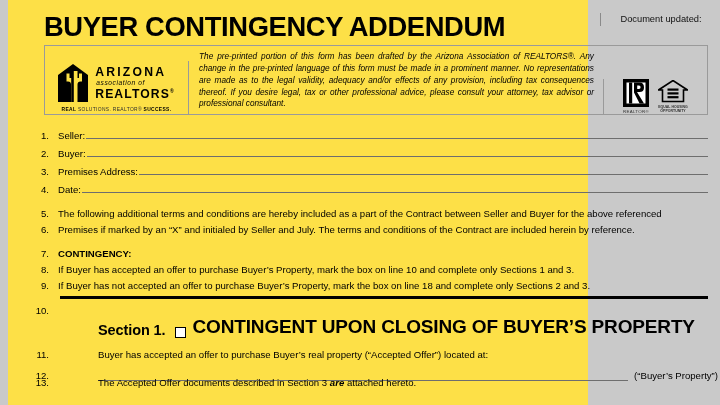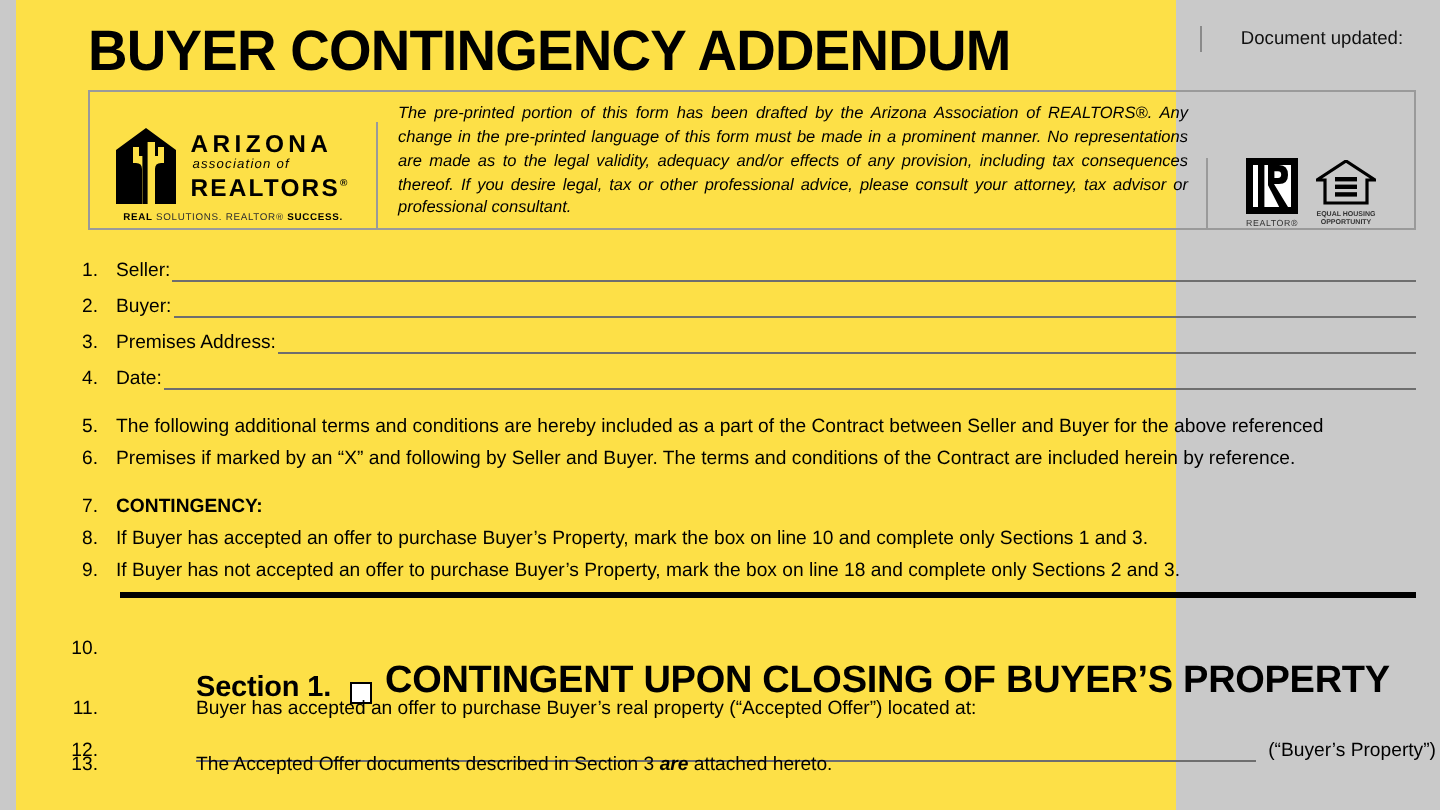--- a/index.html
+++ b/index.html
@@ -144,21 +144,21 @@
     flex: 1;
     font-size: 9.6px;
     color: #000;
     white-space: nowrap;
     position: relative;
   }
   .ltext.bold { font-weight: 700; }
   .ltext .bi { font-weight: 700; font-style: italic; }
 
   
-  .field { display: flex; align-items: flex-end; width: 650px; }
+  .field { display: flex; width: 650px; }
   .field .flabel { font-size: 9.6px; white-space: nowrap; }
   .field .frule {
     flex: 1;
     border-bottom: 1px solid #6e6e6e;
     height: 9px;
     margin-left: 1px;
   }
 
   .indent { padding-left: 40px; }
 
@@ -298,39 +298,39 @@
       </span>
     </span>
   </div>
 
   <div class="line" style="top:204px">
     <span class="lno">5.</span>
     <span class="ltext">The following additional terms and conditions are hereby included as a part of the Contract between Seller and Buyer for the above referenced</span>
   </div>
   <div class="line" style="top:220px">
     <span class="lno">6.</span>
-    <span class="ltext">Premises if marked by an “X” and following by Seller and Buyer. The terms and conditions of the Contract are included herein by reference.</span>
+    <span class="ltext">Premises if marked by an “X” and initialed by Seller and July. The terms and conditions of the Contract are included herein by reference.</span>
   </div>
 
   <div class="line" style="top:244px">
     <span class="lno">7.</span>
     <span class="ltext bold">CONTINGENCY:</span>
   </div>
   <div class="line" style="top:260px">
     <span class="lno">8.</span>
     <span class="ltext">If Buyer has accepted an offer to purchase Buyer’s Property, mark the box on line 10 and complete only Sections 1 and 3.</span>
   </div>
   <div class="line" style="top:276px">
     <span class="lno">9.</span>
     <span class="ltext">If Buyer has not accepted an offer to purchase Buyer’s Property, mark the box on line 18 and complete only Sections 2 and 3.</span>
   </div>
 
   <div class="divider"></div>
 
-  <div class="line" style="top:313px; height:22px">
+  <div class="line" style="top:299px; height:22px">
     <span class="lno">10.</span>
     <span class="ltext">
       <span class="sec-head">
         <span class="sec-name">Section 1.</span>
         <span class="chk"></span>
         <span class="sec-title">CONTINGENT UPON CLOSING OF BUYER’S PROPERTY</span>
       </span>
     </span>
   </div>
 

